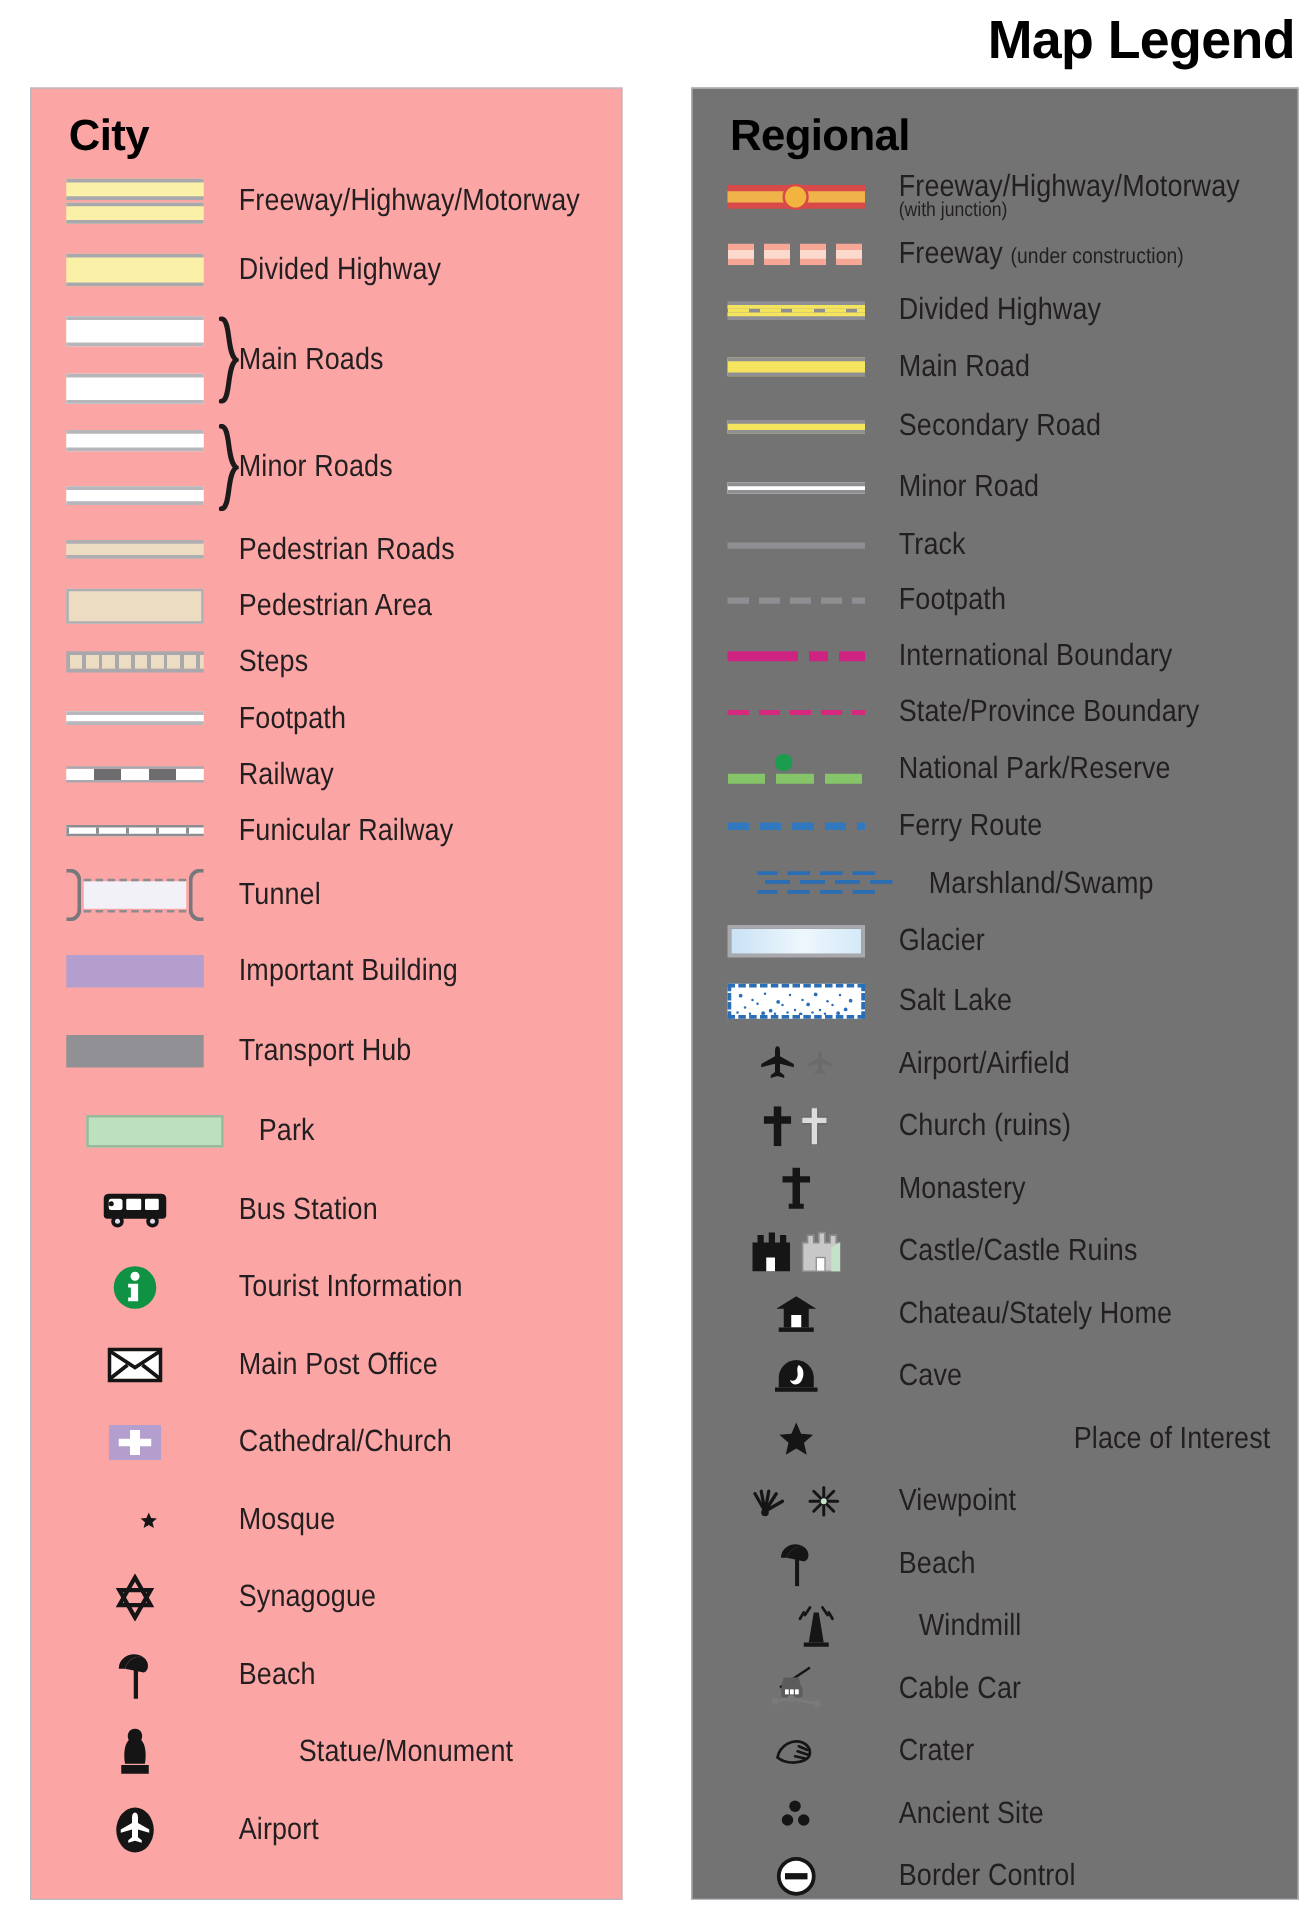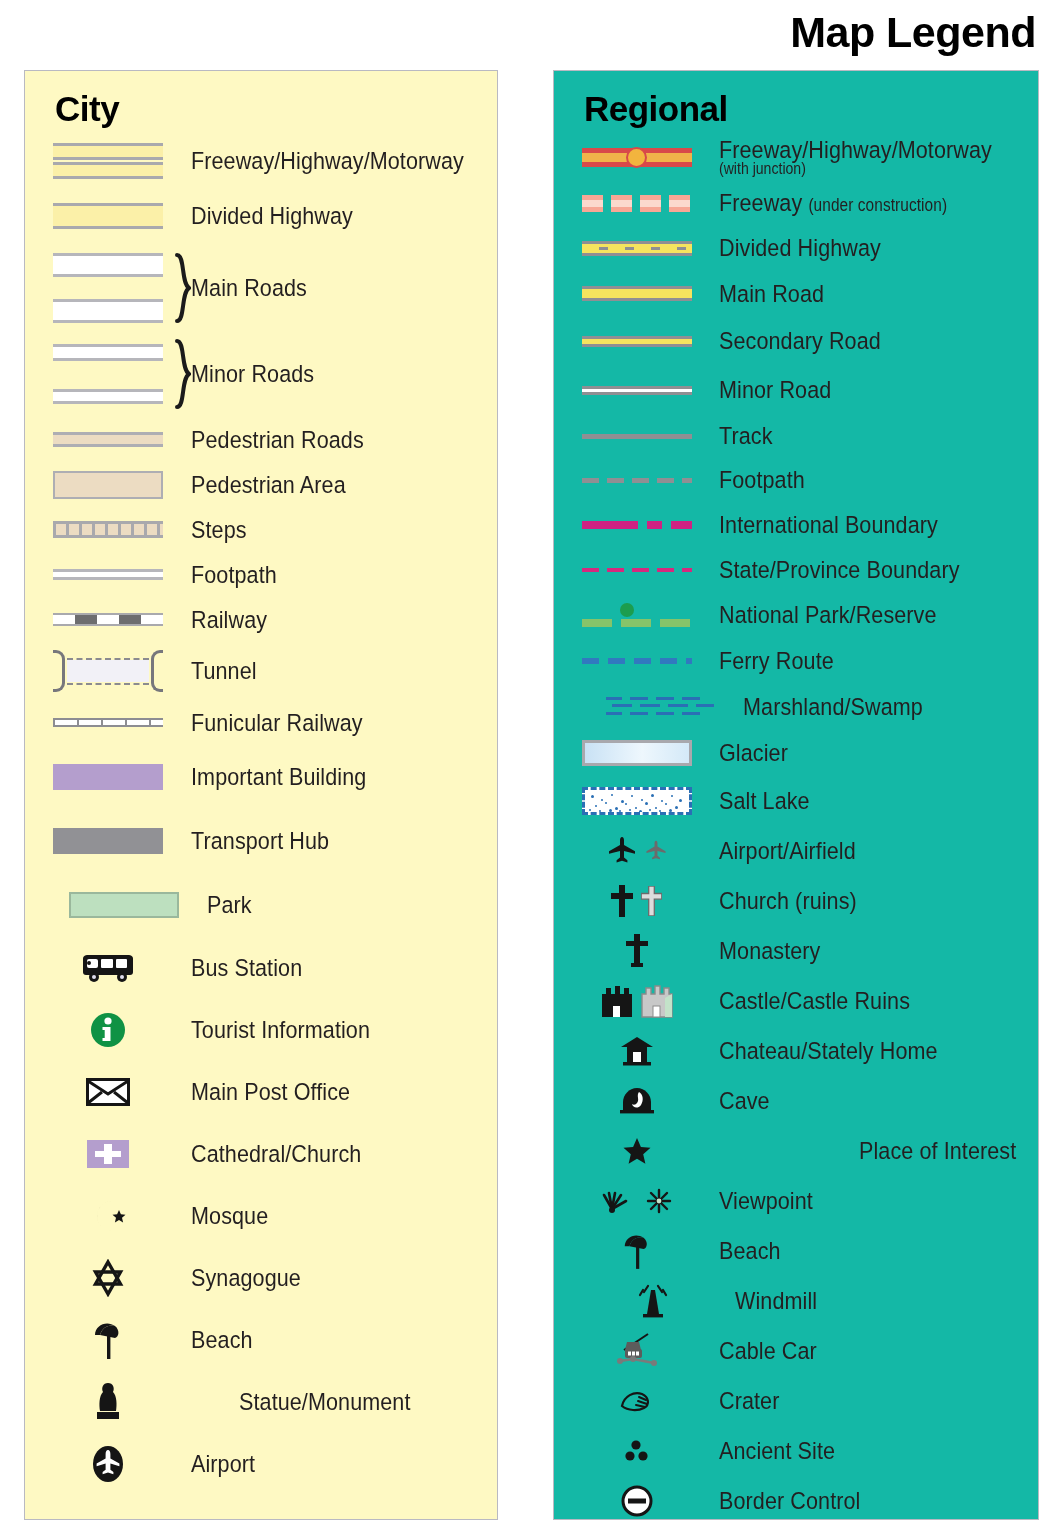--- a/index.html
+++ b/index.html
@@ -21,25 +21,25 @@
     font-family:"Liberation Sans","DejaVu Sans",sans-serif;
   }
   
   .panel{
     position:absolute;
     box-sizing:border-box;
     border:1px solid #b9b9c2;
   }
   #panel-city{
     left:24px;top:70px;width:474px;height:1450px;
-    background:#fef9c3;
+    background:#fca5a5;
   }
   #panel-regional{
     left:553px;top:70px;width:486px;height:1450px;
-    background:#14b8a6;
+    background:#737373;
   }
   .panel-heading{
     font-size:35px;font-weight:bold;color:#000;
     letter-spacing:-0.5px;
     padding:18px 0 0 30px;
   }
   .rows{padding:0;margin:0;list-style:none;}
   .row{
     display:flex;
     align-items:center;
@@ -249,38 +249,38 @@
       <div class="label">Footpath</div>
     </li>
 
     <li class="row" style="height:45px;">
       <div class="sym">
         <div class="railway-city"></div>
       </div>
       <div class="label">Railway</div>
     </li>
 
+    <li class="row" style="height:45px;">
+      <div class="sym">
+        <div class="funicular-city"></div>
+      </div>
+      <div class="label">Funicular Railway</div>
+    </li>
+
     <li class="row" style="height:58px;">
       <div class="sym">
         <div class="tunnel">
           <div class="fill"></div>
           <div class="dash" style="top:8px;"></div>
           <div class="dash" style="top:33px;"></div>
           <div class="brk l" style="left:0;"></div>
           <div class="brk r" style="right:0;"></div>
         </div>
       </div>
       <div class="label">Tunnel</div>
-    </li>
-
-    <li class="row" style="height:45px;">
-      <div class="sym">
-        <div class="funicular-city"></div>
-      </div>
-      <div class="label">Funicular Railway</div>
     </li>
 
     <li class="row" style="height:64px;">
       <div class="sym">
         <div class="sw block" style="height:26px;background:#b49ecd;"></div>
       </div>
       <div class="label">Important Building</div>
     </li>
 
     <li class="row" style="height:64px;">

